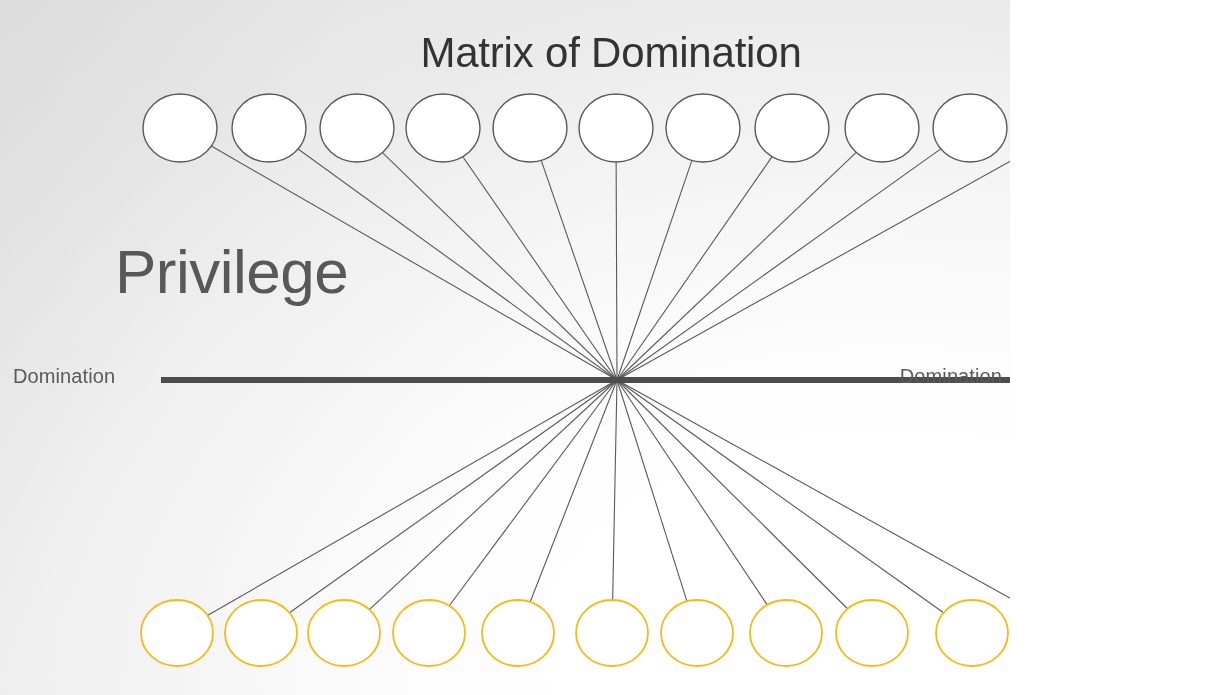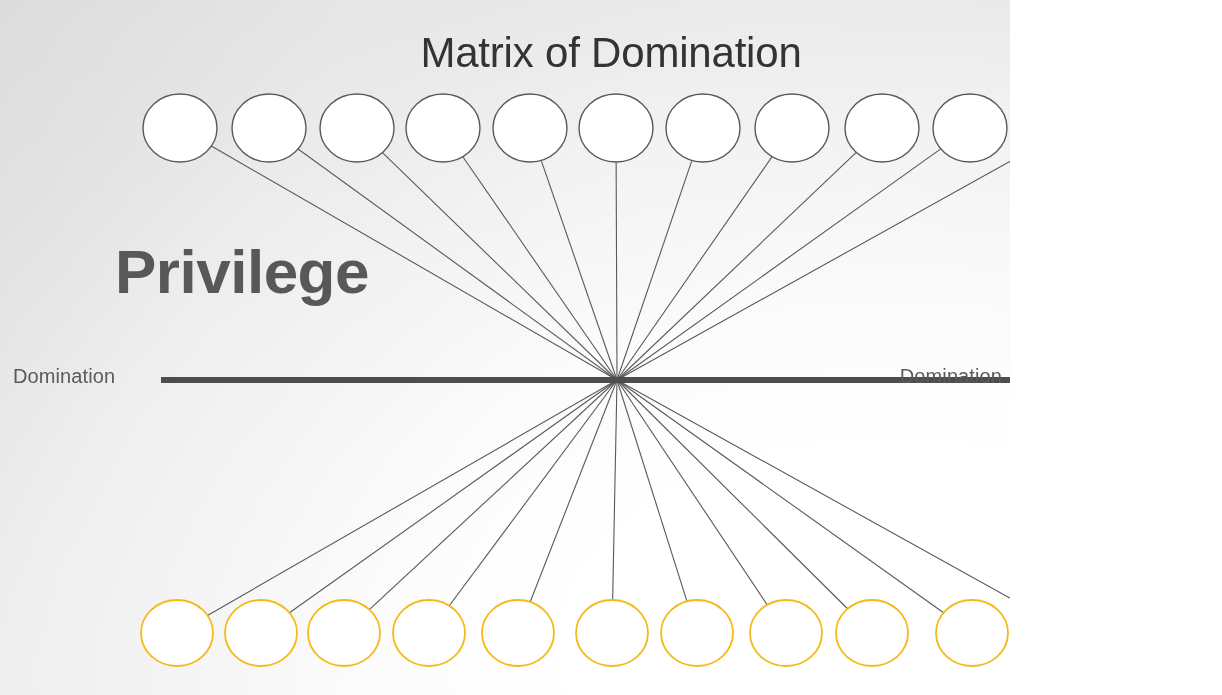--- a/index.html
+++ b/index.html
@@ -40,21 +40,21 @@
     font-weight: 400;
     letter-spacing: -0.2px;
     color: #333333;
     white-space: nowrap;
   }
   .label-privilege {
     position: absolute;
     left: 115px;
     top: 236px;
     font-size: 62px;
-    font-weight: 700;
+    font-weight: 400;
     letter-spacing: -0.5px;
     color: #585858;
     white-space: nowrap;
   }
   .label-oppression {
     position: absolute;
     left: 757px;
     top: 398px;
     font-size: 64px;
     font-weight: 400;

